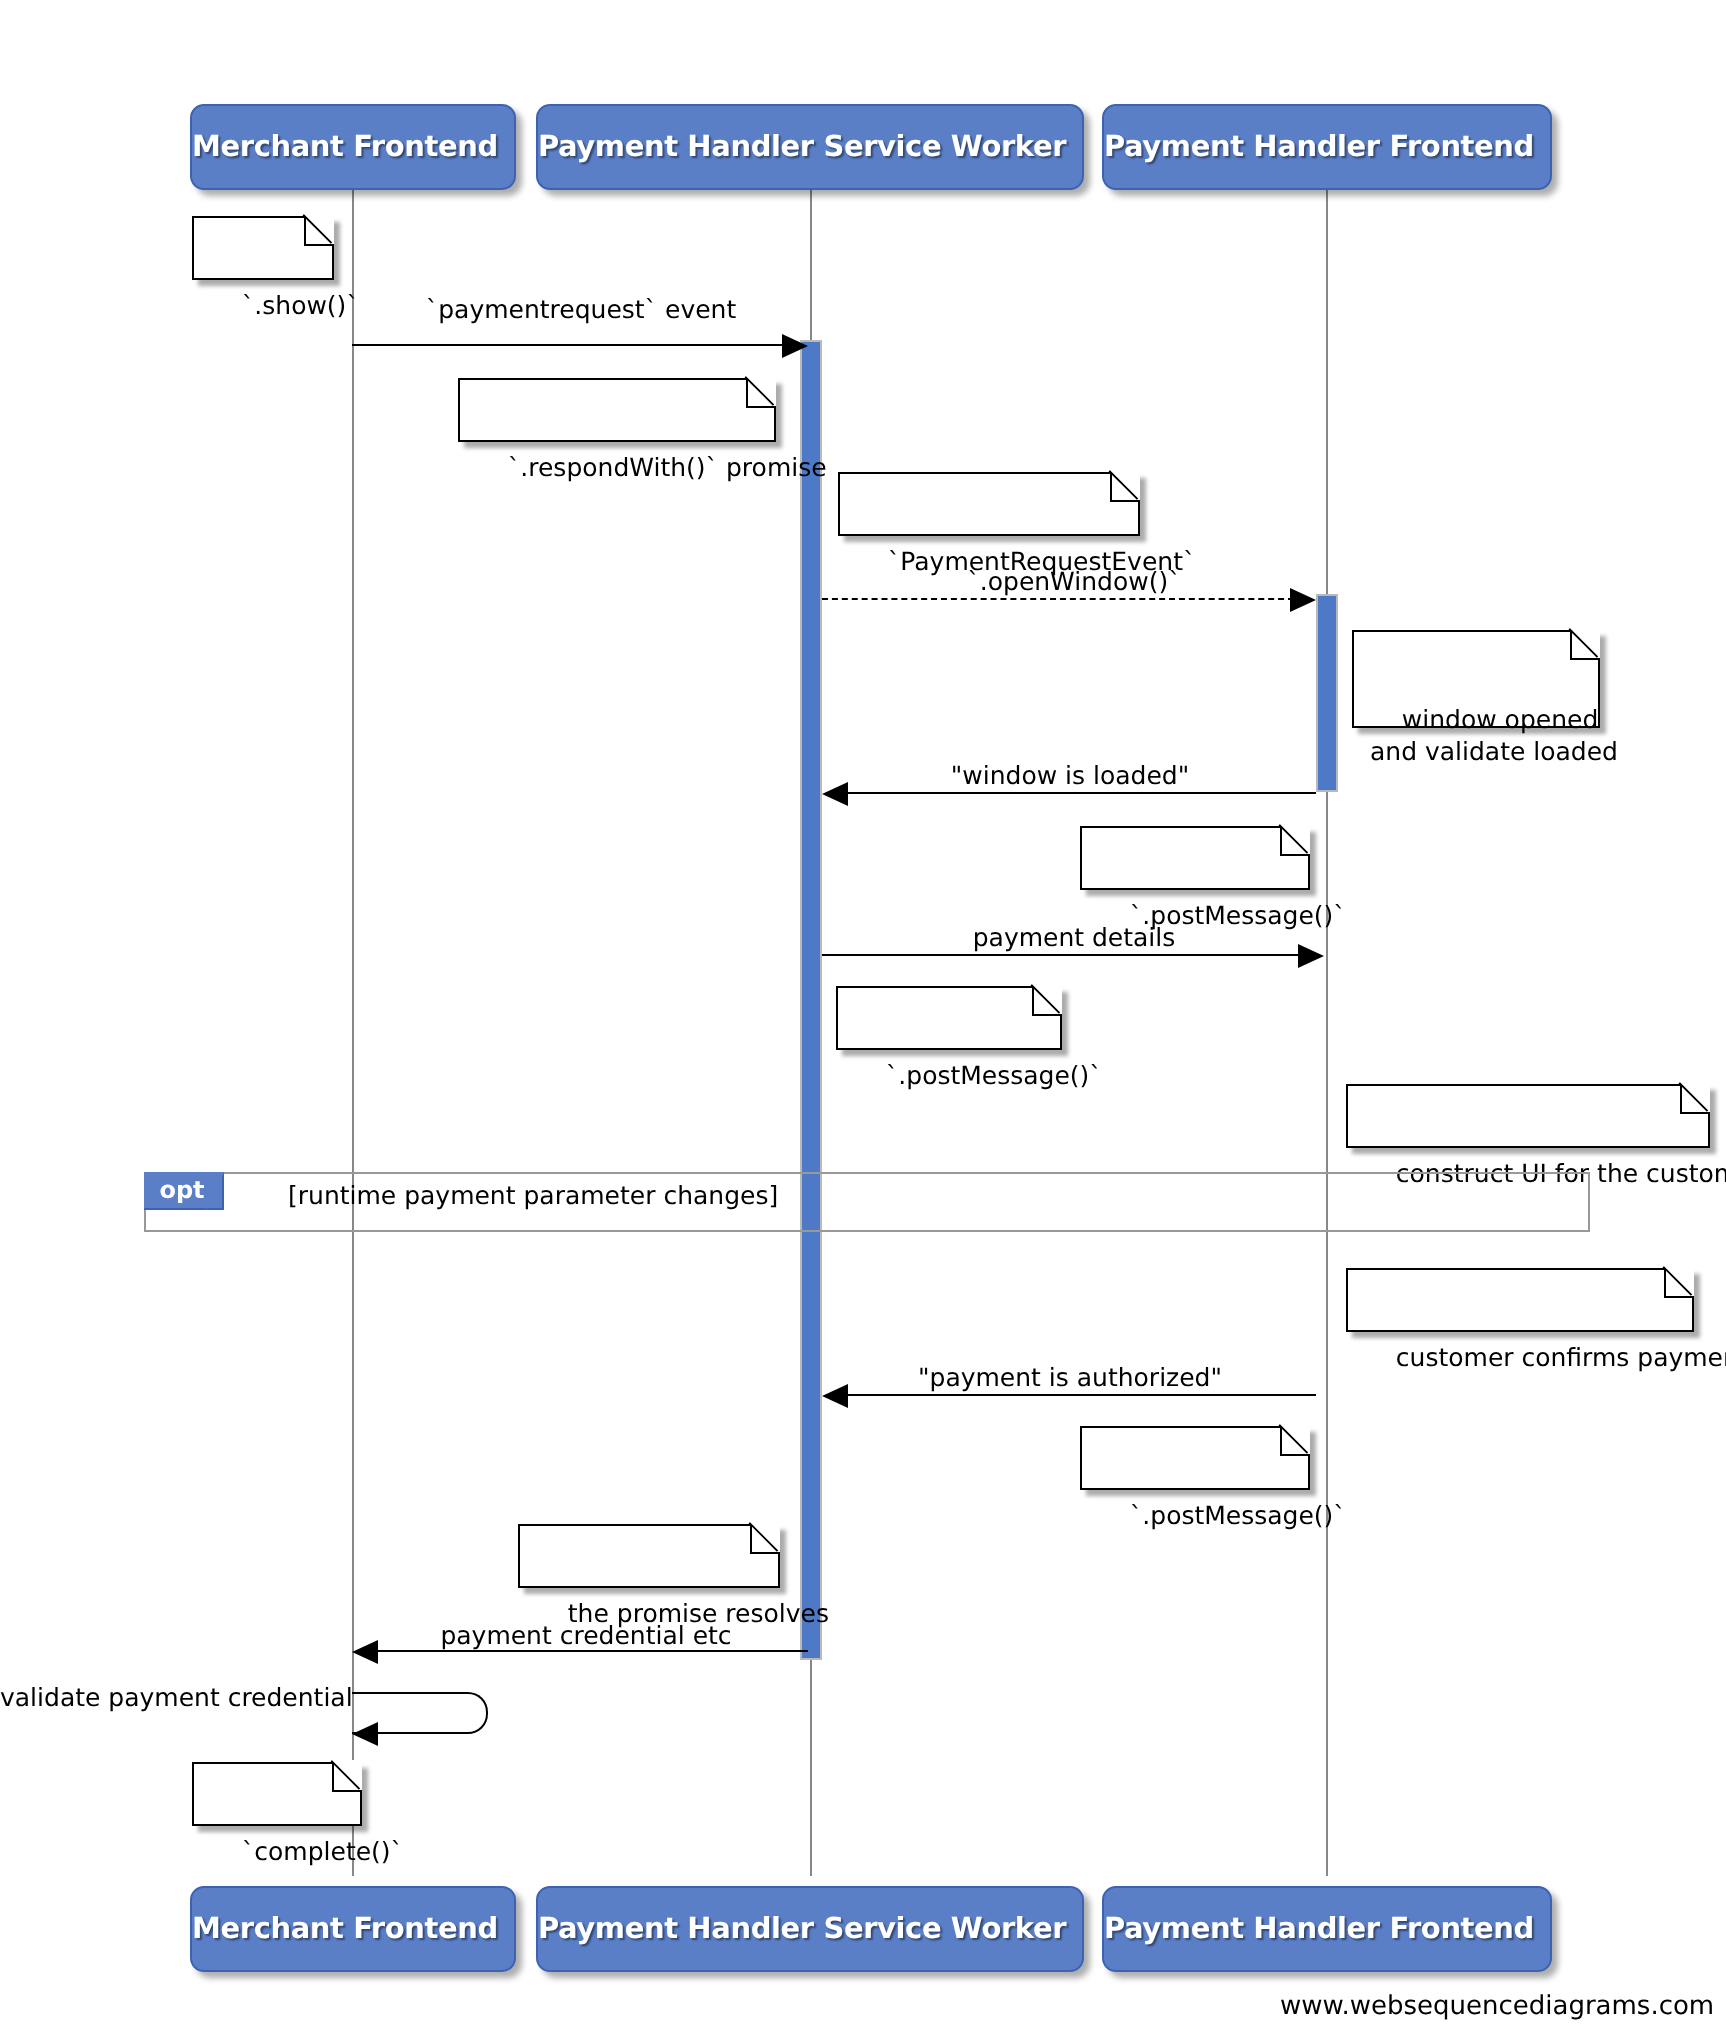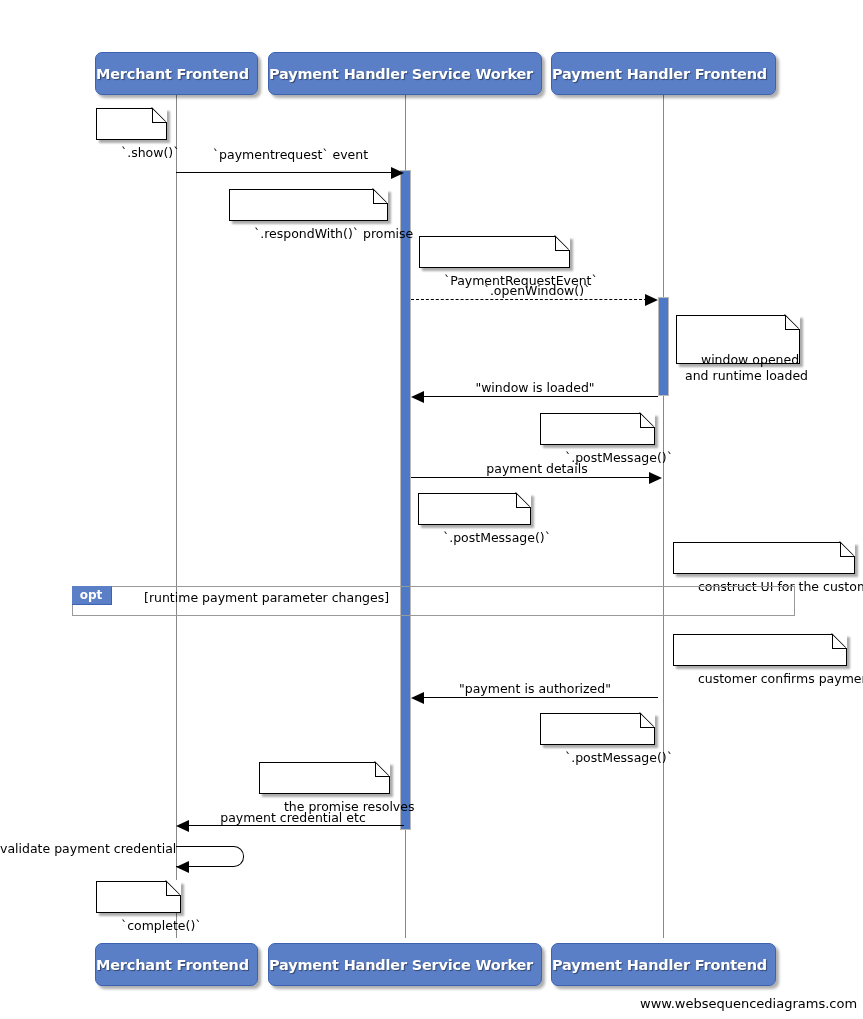--- a/index.html
+++ b/index.html
@@ -256,21 +256,21 @@
   </div>
 
   <div class="note" style="left:419px; top:236px; width:151px; height:32px;">
     <span class="fold"></span>
     <span>`PaymentRequestEvent`</span>
   </div>
 
   <div class="note" style="left:676px; top:315px; width:124px; height:49px;">
     <span class="fold"></span>
     <span>window opened
-and runtime loaded</span>
+and validate loaded</span>
   </div>
 
   <div class="note" style="left:540px; top:413px; width:115px; height:32px;">
     <span class="fold"></span>
     <span>`.postMessage()`</span>
   </div>
 
   <div class="note" style="left:418px; top:493px; width:113px; height:32px;">
     <span class="fold"></span>
     <span>`.postMessage()`</span>

